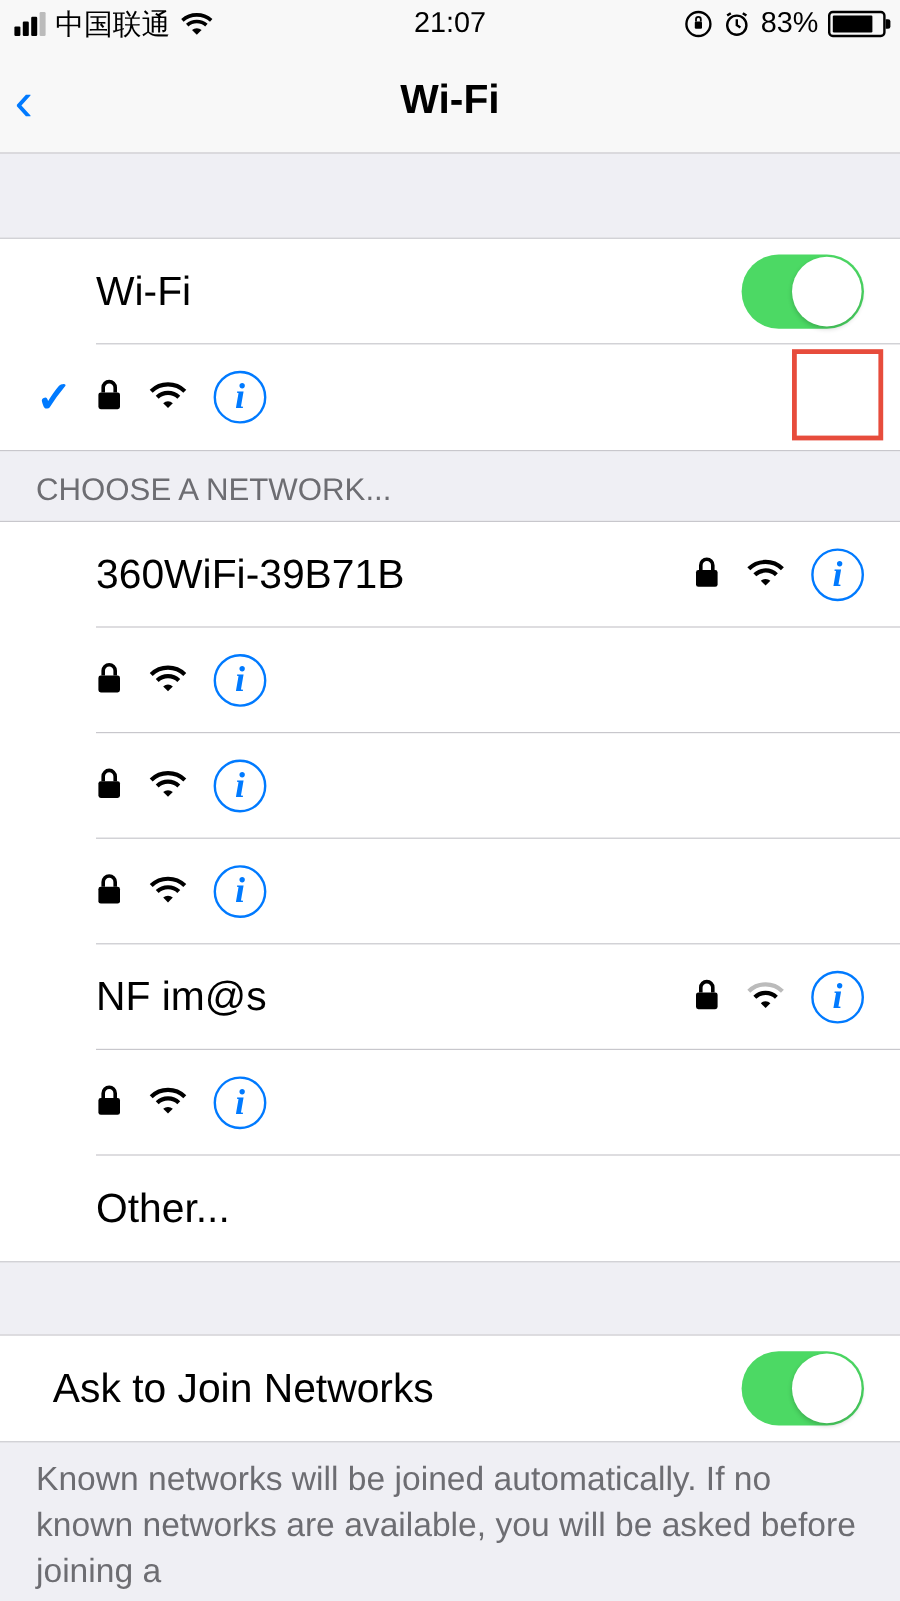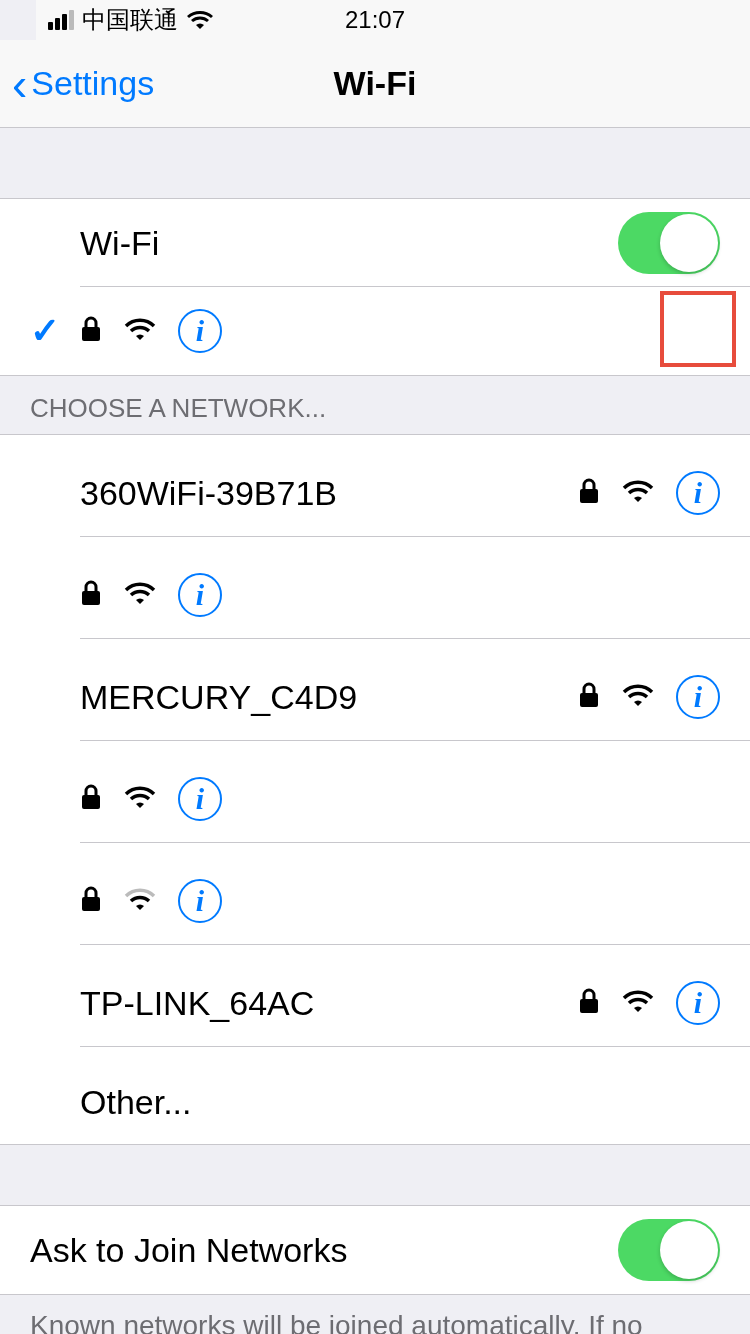--- a/index.html
+++ b/index.html
@@ -19,21 +19,20 @@
     .status-bar {
       height: 40px;
       background: #f8f8f8;
       display: flex;
       align-items: center;
       justify-content: space-between;
       padding: 0 12px;
       font-size: 24px;
       font-weight: 500;
       color: #000;
-      margin-left: 36px;
     }
     .status-left, .status-right {
       display: flex;
       align-items: center;
       gap: 8px;
     }
     .status-center {
       position: absolute;
       left: 50%;
       transform: translateX(-50%);
@@ -206,21 +205,21 @@
       pointer-events: none;
     }
     .gap-small { height: 70px; }
     .gap-header { height: 58px; display:flex; align-items:flex-end;}
     .footer-text {
       font-size: 28px;
       color: #6d6d72;
       padding: 12px 30px;
       line-height: 1.35;
     }
-    #networks-list .row { min-height: 88px; padding-top: 36px; padding-bottom: 22px;}
+    #networks-list .row { min-height: 88px; padding-top: 22px; padding-bottom: 22px;}
     .weak .arc-top { stroke: #bbb !important; }
   </style>
 </head>
 <body>
 
 <div class="status-bar">
   <div class="status-left">
     <div class="signal-bars">
       <span></span>
         <span></span>
@@ -228,26 +227,41 @@
         <span></span>
     </div>
     <span>中国联通</span>
     <svg width="28" height="22" viewBox="0 0 28 22">
       <path d="M14 20 L10 16 A6 6 0 0 1 18 16 Z" fill="#000"></path>
       <path d="M6 12 A12 12 0 0 1 22 12" stroke="#000" stroke-width="3" fill="none"></path>
       <path d="M2 8 A18 18 0 0 1 26 8" stroke="#000" stroke-width="3" fill="none"></path>
     </svg>
   </div>
   <div class="status-center">21:07</div>
+  <div class="status-right">
+    <svg width="24" height="24" viewBox="0 0 24 24">
+      <circle cx="12" cy="12" r="10" stroke="#000" stroke-width="2" fill="none"></circle>
+      <rect x="9" y="10" width="6" height="6" rx="1" fill="#000"></rect>
+      <path d="M10 10 V8 a2 2 0 0 1 4 0 V10" stroke="#000" stroke-width="1.5" fill="none"></path>
+    </svg>
+    <svg width="24" height="24" viewBox="0 0 24 24">
+      <circle cx="12" cy="13" r="8" stroke="#000" stroke-width="2" fill="none"></circle>
+      <path d="M12 8 V13 L15 15" stroke="#000" stroke-width="2" fill="none"></path>
+      <path d="M4 5 L7 3 M20 5 L17 3" stroke="#000" stroke-width="2"></path>
+    </svg>
+    <span>83%</span>
+    <div class="battery">
+        <div class="battery-fill"></div>
+      </div>
+  </div>
 </div>
 
 <div class="nav-bar">
   <div class="back-btn">
     <span class="back-chevron">‹</span>
-    <span>Settings</span>
   </div>
   <div class="nav-title">Wi-Fi</div>
 </div>
 
 <div class="gap-small"></div>
 
 <div class="section">
   <div class="row row-inset">
     <span class="row-label">Wi-Fi</span>
     <div class="toggle">
@@ -319,21 +333,20 @@
             <path d="M16 24 L12 20 A6 6 0 0 1 20 20 Z" fill="#000"></path>
             <path d="M7 15 A13 13 0 0 1 25 15" stroke="#000" stroke-width="3.5" fill="none"></path>
             <path class="arc-top" d="M2 10 A20 20 0 0 1 30 10" stroke="#000" stroke-width="3.5" fill="none"></path>
           </svg>
       </span>
       <div class="info-btn">i</div>
     </div>
     <div class="row-divider"></div>
     </div>
     <div class="row row-inset">
-    <span class="row-label">MERCURY_C4D9</span>
     <div class="row-icons">
       <span class="lock-icon">
         <svg viewBox="0 0 22 28">
             <rect x="2" y="12" width="18" height="14" rx="2" fill="#000"></rect>
             <path d="M6 12 V8 a5 5 0 0 1 10 0 V12" stroke="#000" stroke-width="3" fill="none"></path>
           </svg>
       </span>
       <span class="wifi-icon ">
         <svg viewBox="0 0 32 26">
             <path d="M16 24 L12 20 A6 6 0 0 1 20 20 Z" fill="#000"></path>
@@ -358,40 +371,40 @@
             <path d="M16 24 L12 20 A6 6 0 0 1 20 20 Z" fill="#000"></path>
             <path d="M7 15 A13 13 0 0 1 25 15" stroke="#000" stroke-width="3.5" fill="none"></path>
             <path class="arc-top" d="M2 10 A20 20 0 0 1 30 10" stroke="#000" stroke-width="3.5" fill="none"></path>
           </svg>
       </span>
       <div class="info-btn">i</div>
     </div>
     <div class="row-divider"></div>
     </div>
     <div class="row row-inset">
+    <span class="row-label">NF im@s</span>
     <div class="row-icons">
       <span class="lock-icon">
         <svg viewBox="0 0 22 28">
             <rect x="2" y="12" width="18" height="14" rx="2" fill="#000"></rect>
             <path d="M6 12 V8 a5 5 0 0 1 10 0 V12" stroke="#000" stroke-width="3" fill="none"></path>
           </svg>
       </span>
       <span class="wifi-icon weak">
         <svg viewBox="0 0 32 26">
             <path d="M16 24 L12 20 A6 6 0 0 1 20 20 Z" fill="#000"></path>
             <path d="M7 15 A13 13 0 0 1 25 15" stroke="#000" stroke-width="3.5" fill="none"></path>
             <path class="arc-top" d="M2 10 A20 20 0 0 1 30 10" stroke="#000" stroke-width="3.5" fill="none"></path>
           </svg>
       </span>
       <div class="info-btn">i</div>
     </div>
     <div class="row-divider"></div>
     </div>
     <div class="row row-inset">
-    <span class="row-label">TP-LINK_64AC</span>
     <div class="row-icons">
       <span class="lock-icon">
         <svg viewBox="0 0 22 28">
             <rect x="2" y="12" width="18" height="14" rx="2" fill="#000"></rect>
             <path d="M6 12 V8 a5 5 0 0 1 10 0 V12" stroke="#000" stroke-width="3" fill="none"></path>
           </svg>
       </span>
       <span class="wifi-icon ">
         <svg viewBox="0 0 32 26">
             <path d="M16 24 L12 20 A6 6 0 0 1 20 20 Z" fill="#000"></path>
@@ -404,21 +417,21 @@
     <div class="row-divider"></div>
     </div>
     <div class="row row-inset">
       <span class="row-label">Other...</span>
     </div>
   </div>
 
 <div style="height:60px"></div>
 
 <div class="section">
-  <div class="row" style="padding-left:30px">
+  <div class="row" style="padding-left:44px">
     <span class="row-label">Ask to Join Networks</span>
     <div class="toggle">
         <div class="toggle-knob"></div>
       </div>
   </div>
 </div>
 
 <div class="footer-text">Known networks will be joined automatically. If no known networks are available, you will be asked before joining a</div>
 
 </body></html>

